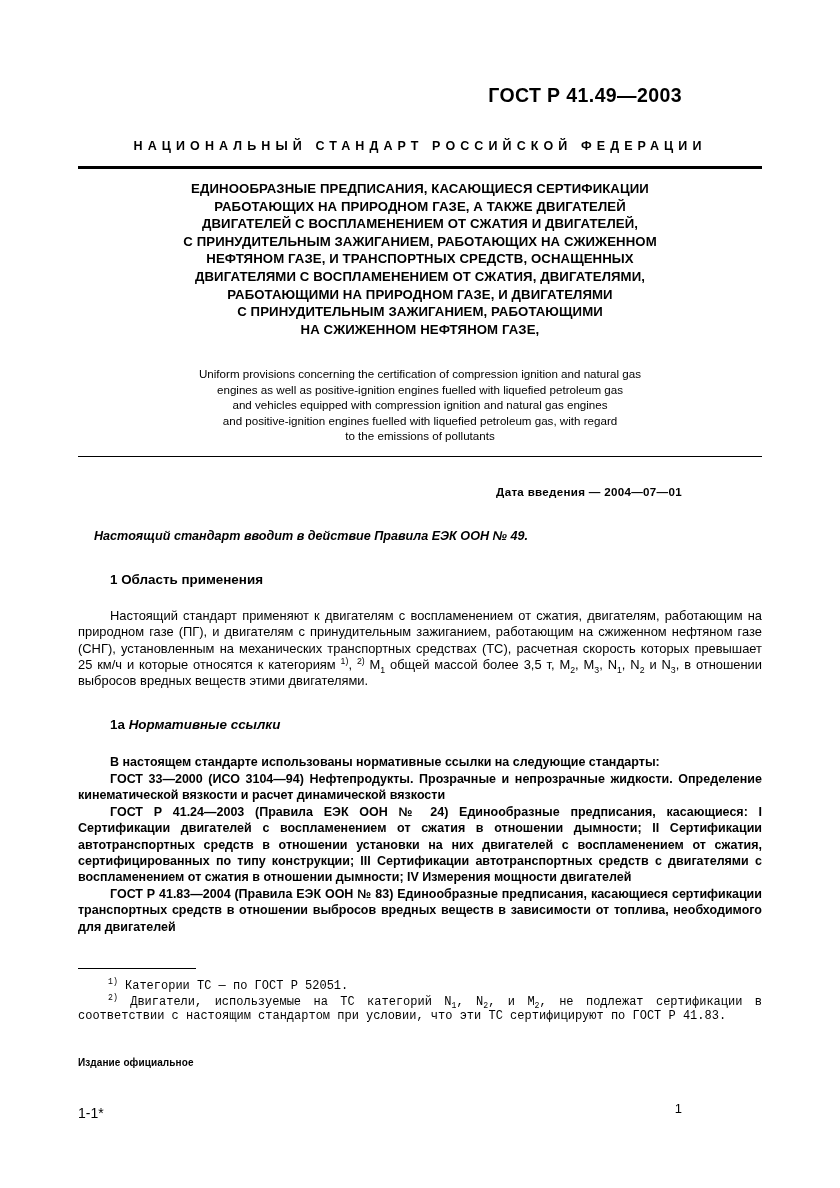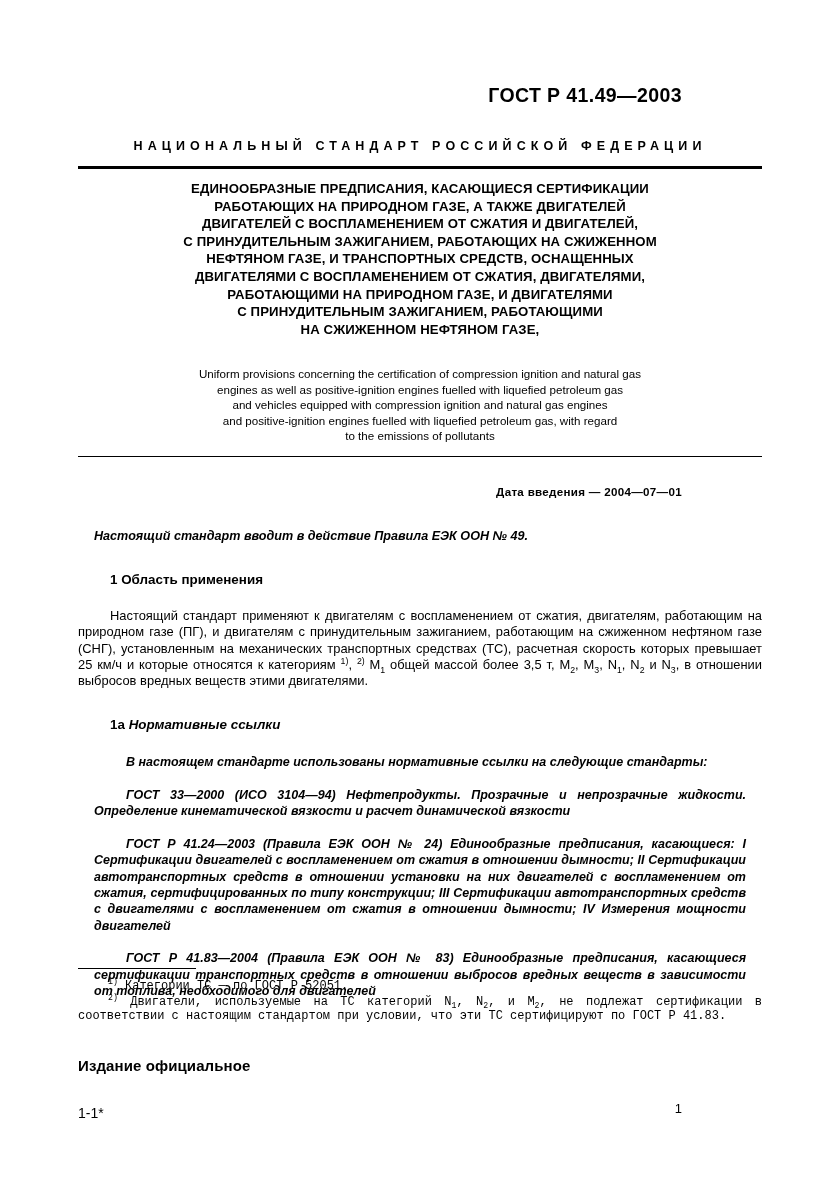--- a/index.html
+++ b/index.html
@@ -130,24 +130,23 @@
     font-size: 12.9px;
     line-height: 16.3px;
     margin: 19px 0 0 0;
     text-align: justify;
     text-indent: 32px;
     word-spacing: 0.1px;
   }
 
   p.para-it {
     font-size: 12.5px;
-    font-style: italic;
     font-weight: bold;
     line-height: 16.4px;
-    margin: 16px;
+    margin: 0;
     text-align: justify;
     text-indent: 32px;
   }
   p.para-it.first { margin-top: 20px; }
 
   sup {
     font-size: 0.68em;
     vertical-align: super;
     line-height: 0;
   }
@@ -177,21 +176,21 @@
     text-align: justify;
     margin: 0 0 1px 0;
     font-family: Liberation Mono, monospace;
   }
 
   
   .official {
     position: absolute;
     top: 1057px;
     left: 78px;
-    font-size: 15px;
+    font-size: 10px;
     font-weight: bold;
     letter-spacing: 0.1px;
     white-space: nowrap;
   }
   .folio-left {
     position: absolute;
     top: 1105px;
     left: 78px;
     font-size: 14px;
     white-space: nowrap;

